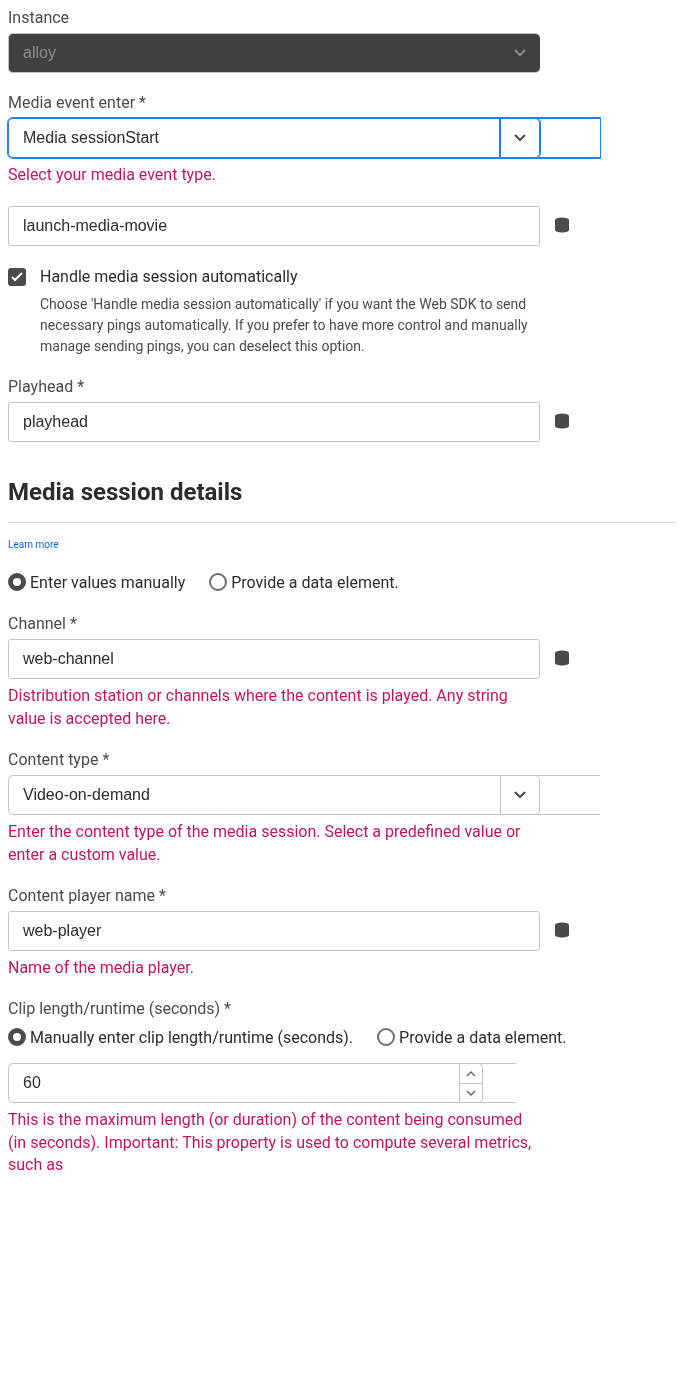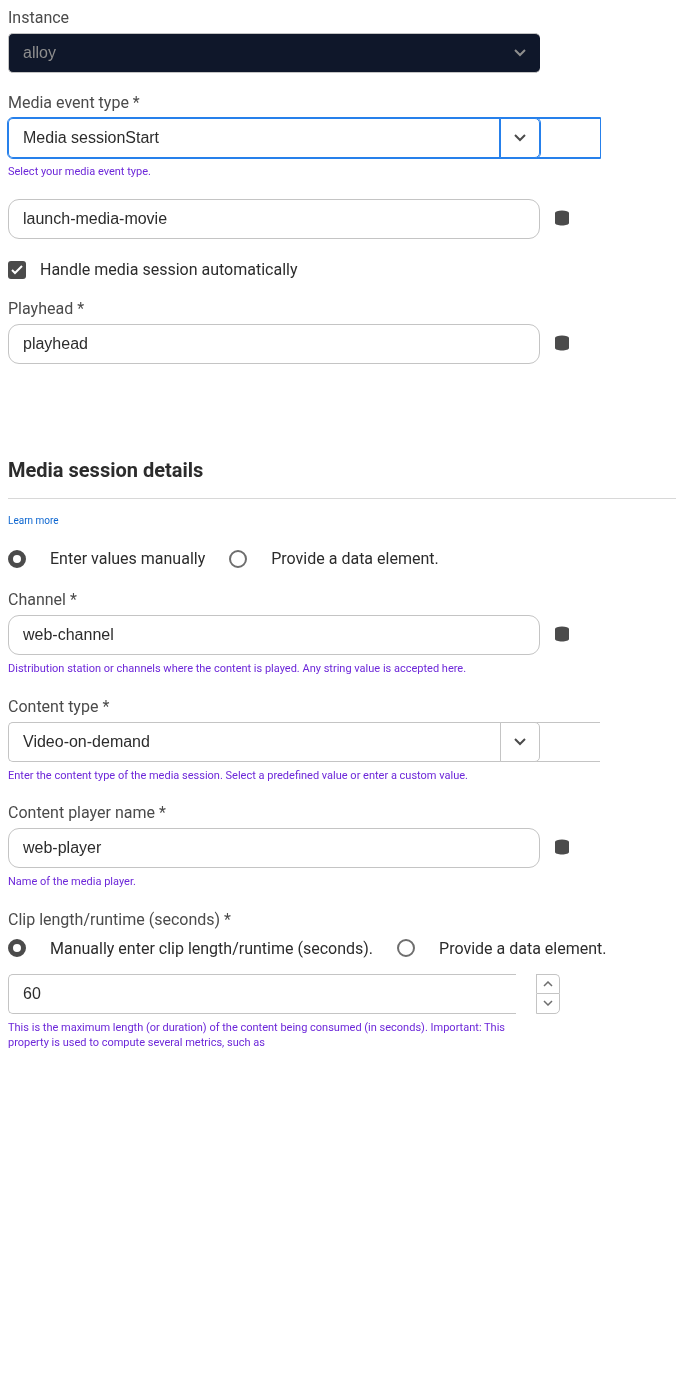--- a/index.html
+++ b/index.html
@@ -1,43 +1,43 @@
 <!DOCTYPE html>
 <html><head>
 <meta charset="utf-8">
 <style>
 *{box-sizing:border-box;margin:0;padding:0}
 body{font-family:-apple-system,BlinkMacSystemFont,"Segoe UI",Roboto,sans-serif;font-size:14px;color:#4b4b4b;padding:8px;width:684px}
 .field{margin-bottom:20px}
 .label{font-size:16px;color:#4b4b4b;margin-bottom:6px;display:block}
-.input{width:532px;height:40px;border:1px solid #c4c4c4;border-radius:11px;padding:0 14px;font-size:16px;color:#2c2c2c;background:#fff}
-.input-disabled{background:#0f172a;color:#8e8e8e}
+.input{width:532px;height:40px;border:1px solid #c4c4c4;border-radius:3px;padding:0 14px;font-size:16px;color:#2c2c2c;background:#fff}
+.input-disabled{background:#404040;color:#8e8e8e}
 .input-focus{border:1px solid #2680eb;outline:1px solid #2680eb}
 .combobox{position:relative;width:532px;display:inline-block}
 .combobox .input{width:592px;border-right:none;border-radius:5px 0 0 5px}
 .combobox .input-disabled{width:532px;border-radius:5px}
 .combo-btn{position:absolute;right:0;top:0;width:40px;height:40px;border:1px solid #c4c4c4;border-left:1px solid #c4c4c4;border-radius:0 5px 5px 0;background:#fff;display:flex;align-items:center;justify-content:center;cursor:pointer}
 .combo-btn-focus{border:1px solid #2680eb;outline:1px solid #2680eb}
 .combo-btn-disabled{background:#e6e6e6;border-color:#e6e6e6}
 .row{display:flex;align-items:center;gap:12px}
 .db-icon{display:inline-flex;width:20px;height:20px;cursor:pointer}
-.help{font-size:11px;color:#6d28d9;margin-top:6px;line-height:1.4;max-width:532px}
+.help{font-size:16px;color:#be185d;margin-top:6px;line-height:1.4;max-width:532px}
 .checkbox-row{display:flex;gap:14px;align-items:center;margin-bottom:8px}
 .checkbox{width:18px;height:18px;border-radius:3px;background:#4b4b4b;display:flex;align-items:center;justify-content:center;flex-shrink:0;margin-top:2px}
 .checkbox-label{font-size:16px;color:#2c2c2c}
 .checkbox-desc{margin-left:32px;color:#4b4b4b;line-height:1.5;max-width:510px}
-.section-title{font-size:20px;font-weight:700;color:#2c2c2c;margin-top:94px;margin-bottom:16px}
+.section-title{font-size:24px;font-weight:700;color:#2c2c2c;margin-top:36px;margin-bottom:16px}
 .divider{height:1px;background:#d8d8d8;margin-bottom:12px}
 .link{color:#0d66d0;font-size:10px}
 .radio-row{display:flex;gap:24px;align-items:center;margin-top:22px;margin-bottom:22px}
-.radio-item{display:flex;align-items:center;gap:24px}
+.radio-item{display:flex;align-items:flex-start;gap:4px}
 .radio{width:18px;height:18px;border-radius:50%;border:2px solid #6e6e6e;display:flex;align-items:center;justify-content:center}
 .radio-sel{border:5px solid #4b4b4b}
 .radio-label{font-size:16px;color:#2c2c2c}
-.numfield{position:relative;width:552px}
+.numfield{position:relative;width:475px}
 .numfield .input{width:508px;border-radius:5px 0 0 5px;border-right:none}
 .spin{position:absolute;right:0;top:0;width:24px;height:40px;display:flex;flex-direction:column}
 .spin button{flex:1;border:1px solid #c4c4c4;background:#fff;display:flex;align-items:center;justify-content:center;cursor:pointer;padding:0}
 .spin button:first-child{border-radius:0 5px 0 0;border-bottom:none}
 .spin button:last-child{border-radius:0 0 5px 0}
 .clip-sect{margin-top:14px}
 </style>
 </head>
 <body>
 
@@ -51,21 +51,21 @@
     <div class="combo-btn combo-btn-disabled" style="border:none;background:transparent">
       <svg width="12" height="8" viewBox="0 0 12 8">
           <path d="M1 1l5 5 5-5" stroke="#8e8e8e" stroke-width="2" fill="none"></path>
         </svg>
     </div>
   </div>
 </div>
 
 
 <div class="field">
-  <label class="label"><span>Media event type</span> <span>*</span></label>
+  <label class="label"><span>Media event enter</span> <span>*</span></label>
   <div class="row">
     <div class="combobox">
       <input class="input input-focus" value="Media sessionStart" style="">
       <div class="combo-btn combo-btn-focus">
         <svg width="12" height="8" viewBox="0 0 12 8">
             <path d="M1 1l5 5 5-5" stroke="#4b4b4b" stroke-width="2" fill="none"></path>
           </svg>
       </div>
     </div>
     <span class="db-icon">
@@ -96,20 +96,21 @@
 
 <div class="field">
   <div class="checkbox-row">
     <div class="checkbox">
       <svg width="12" height="10" viewBox="0 0 12 10">
           <path d="M1 5l3 3 7-7" stroke="#fff" stroke-width="2" fill="none"></path>
         </svg>
     </div>
     <span class="checkbox-label">Handle media session automatically</span>
   </div>
+  <div class="checkbox-desc">Choose 'Handle media session automatically' if you want the Web SDK to send necessary pings automatically. If you prefer to have more control and manually manage sending pings, you can deselect this option.</div>
 </div>
 
 
 <div class="field">
   <label class="label"><span>Playhead</span> <span>*</span></label>
   <div class="row">
     <input class="input" value="playhead" style="">
     <span class="db-icon">
       <svg width="20" height="20" viewBox="0 0 20 20">
           <ellipse cx="10" cy="4" rx="7" ry="2.5" fill="#4b4b4b"></ellipse>

